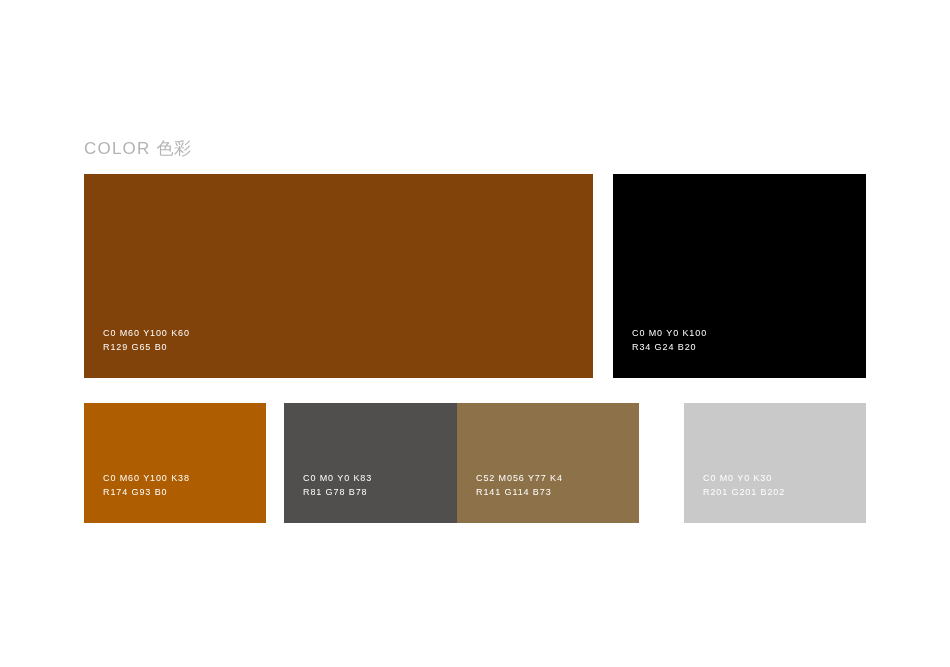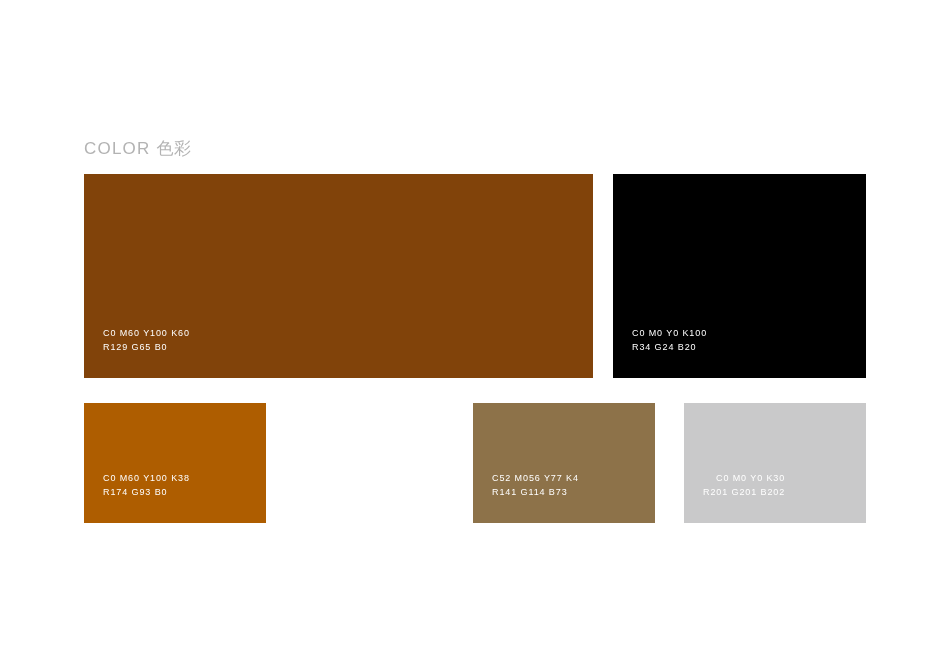--- a/index.html
+++ b/index.html
@@ -69,22 +69,22 @@
   }
   .swatch.top-black .caption { bottom: 24px; }
 
   
   .swatch.bottom {
     top: 403px;  width: 182px;  height: 120px;
   }
   .swatch.bottom .caption { bottom: 24px; }
   .swatch.b1 { left: 84px; text-decoration: underline; }
   .swatch.b2 { left: 284px; }
-  .swatch.b3 { left: 473px; }
-  .swatch.b4 { left: 684px; text-align: right; }
+  .swatch.b3 { left: 457px; }
+  .swatch.b4 { left: 684px; }
 </style>
 </head>
 <body style="background: rgb(255, 255, 255);">
 
 <div id="page">
 
   <div class="section-title" style="color: rgb(179, 179, 179);">
     <span>COLOR</span><span class="cjk">色彩</span>
   </div>
 
@@ -102,20 +102,26 @@
     </div>
   </div>
 
   <div class="swatch bottom b1" style="background: rgb(174, 93, 0);">
     <div class="caption light" style="color: rgb(255, 255, 255);">
       <span class="line">C0  M60 Y100 K38</span>
       <span class="line">R174  G93  B0</span>
     </div>
   </div>
 
+  <div class="swatch bottom b2" style="background: rgb(81, 78, 78);">
+    <div class="caption light" style="color: rgb(255, 255, 255);">
+      <span class="line">C0  M0  Y0  K83</span>
+      <span class="line">R81  G78  B78</span>
+    </div>
+  </div>
 
   <div class="swatch bottom b3" style="background: rgb(141, 114, 73);">
     <div class="caption light" style="color: rgb(255, 255, 255);">
       <span class="line">C52  M056  Y77  K4</span>
       <span class="line">R141  G114 B73</span>
     </div>
   </div>
 
   <div class="swatch bottom b4" style="background: rgb(201, 201, 202);">
     <div class="caption light" style="color: rgb(255, 255, 255);">

